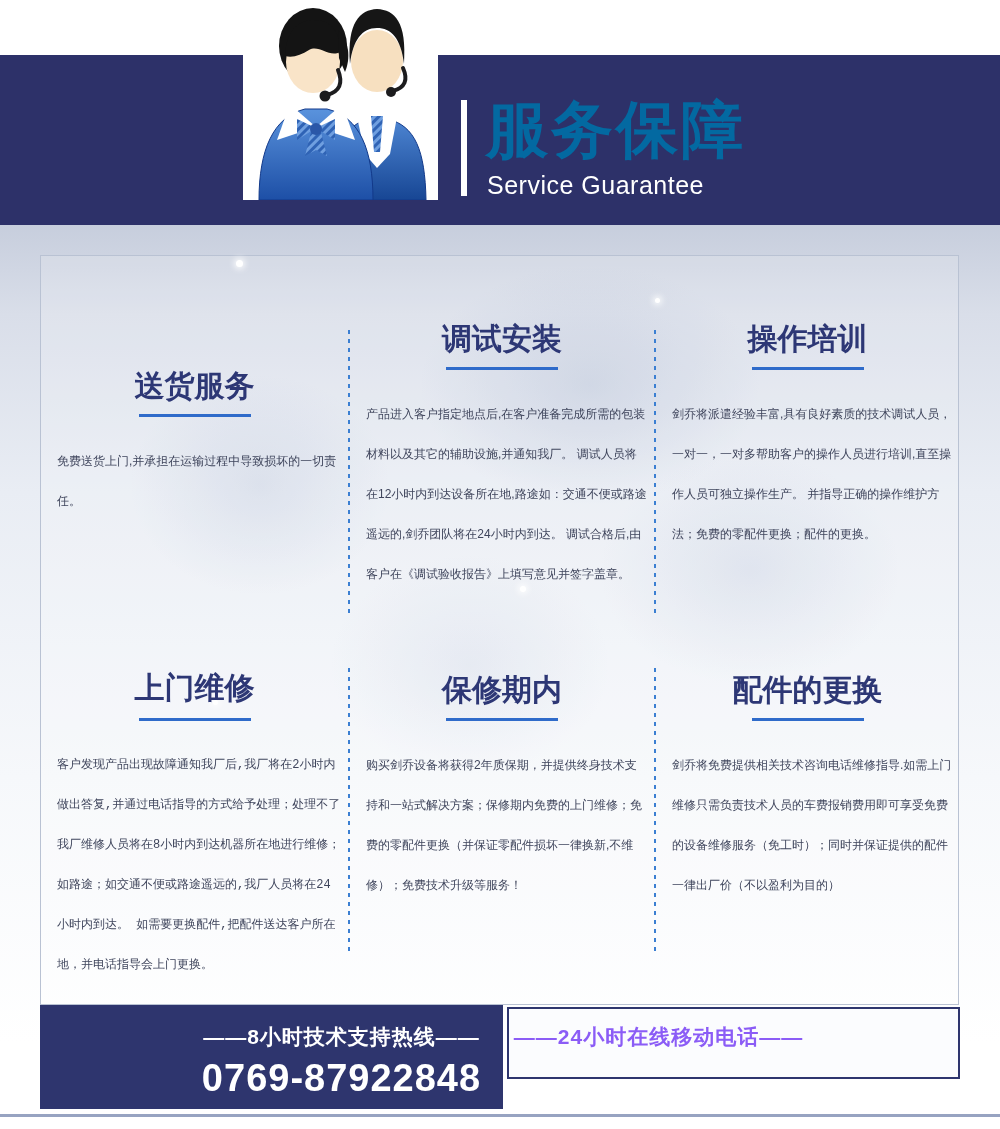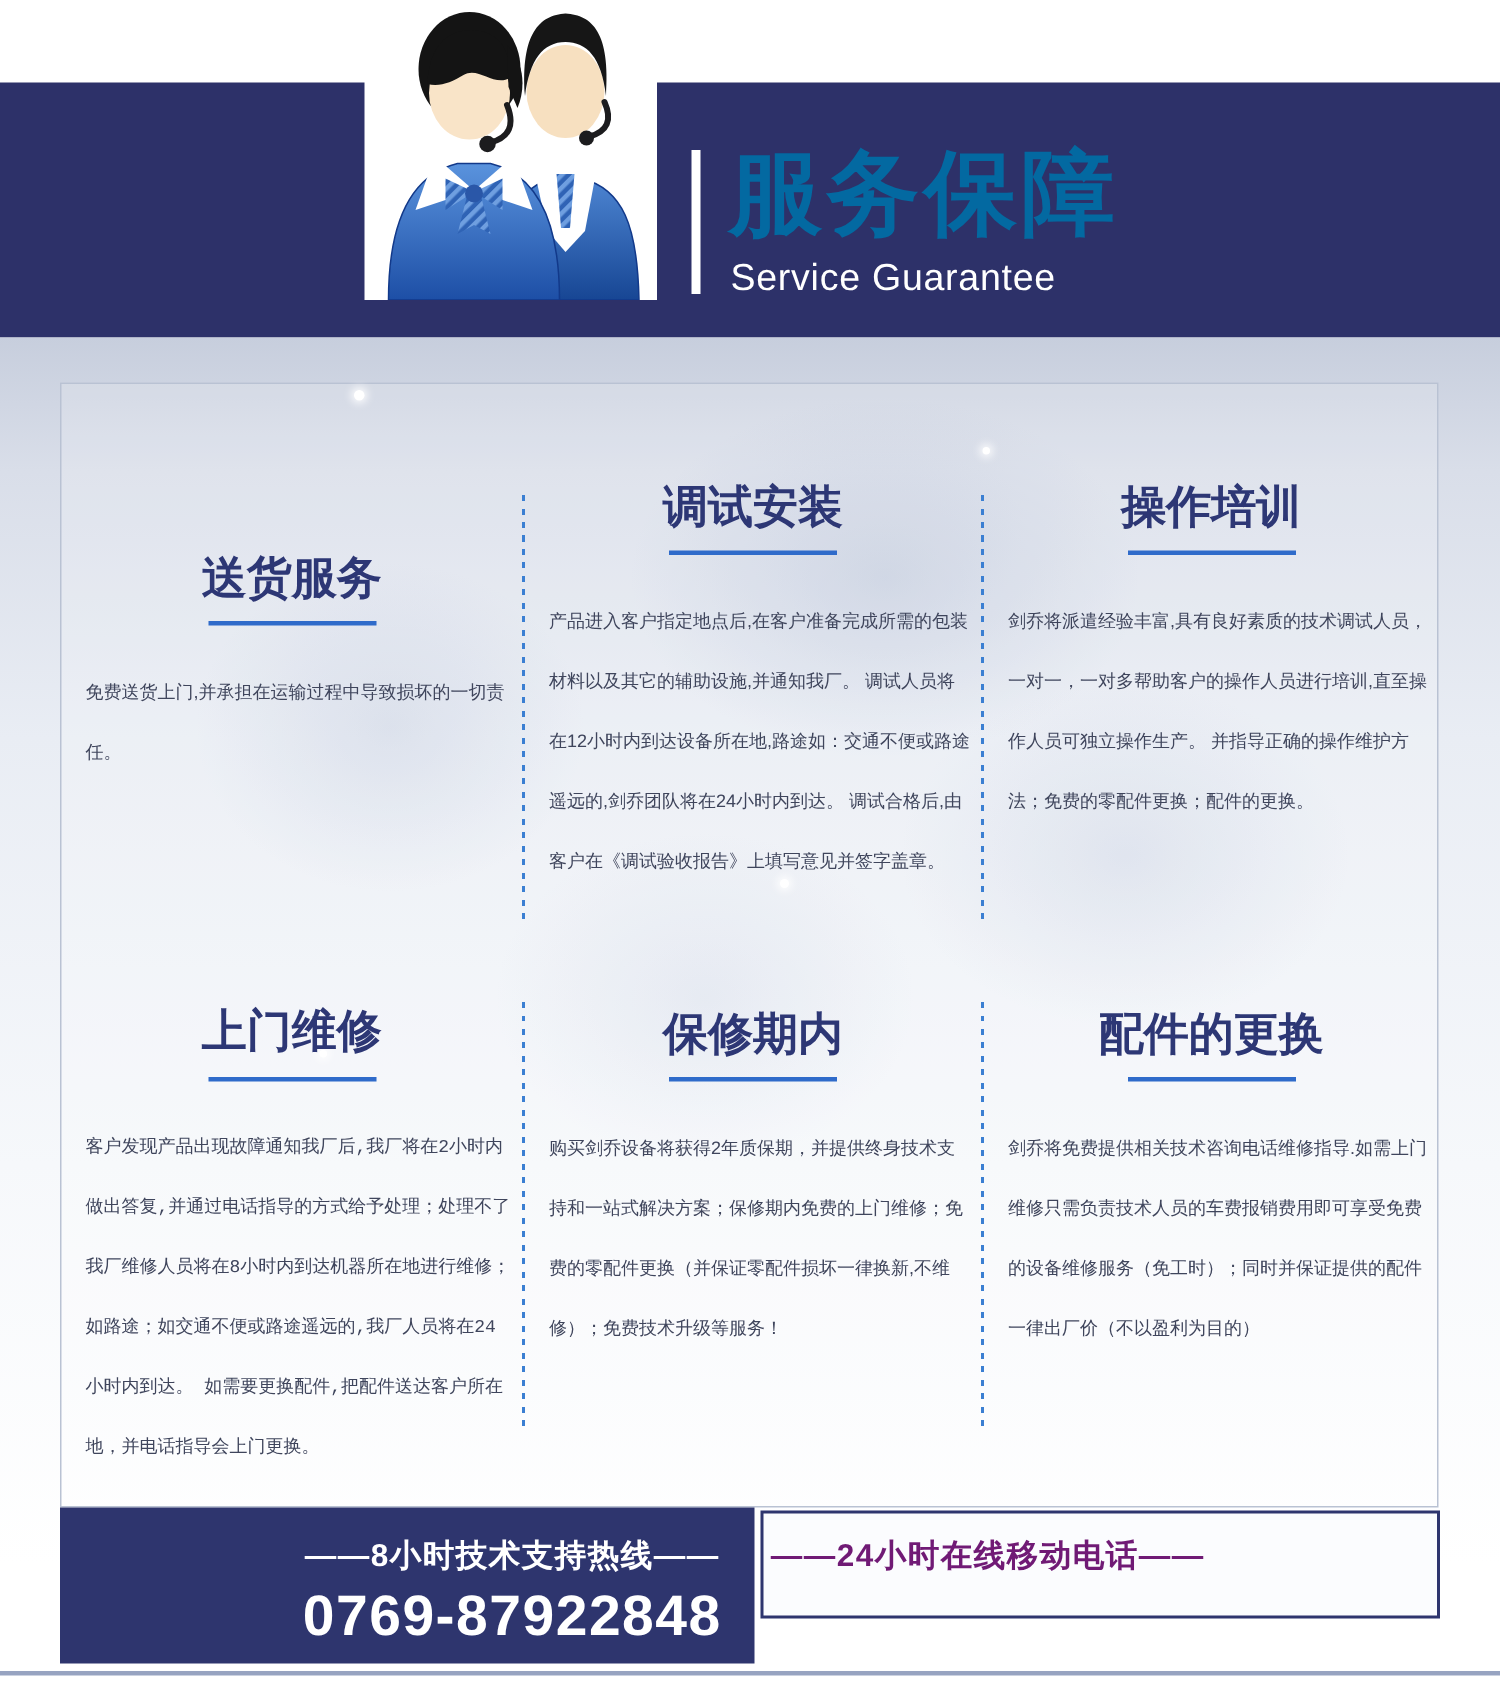--- a/index.html
+++ b/index.html
@@ -62,21 +62,21 @@
   
   .footer-left{
     position:absolute;left:40px;top:1005px;width:463px;height:104px;background:#2e356e;
     box-sizing:border-box;padding:18px 0 0 140px;text-align:center;color:#fff;
   }
   .footer-left .f-label{font-size:21px;font-weight:bold;letter-spacing:1px;white-space:nowrap;}
   .footer-left .f-number{font-size:38px;font-weight:bold;margin-top:6px;letter-spacing:1px;white-space:nowrap;}
   .footer-right{
     position:absolute;left:507px;top:1007px;width:453px;height:72px;
     background:#fbfcfe;border:2px solid #2e356e;box-sizing:border-box;
-    padding:14px 150px 0 0;text-align:center;color:#701a75;
+    padding:14px 150px 0 0;text-align:center;color:#8b5cf6;
   }
   .footer-right .f-label{font-size:21px;font-weight:bold;letter-spacing:1px;white-space:nowrap;}
   .footer-right .f-number{font-size:42px;font-weight:bold;margin-top:2px;letter-spacing:1px;white-space:nowrap;}
   .bottom-line{position:absolute;left:0;top:1114px;width:1000px;height:3px;background:#97a3c1;}
 </style>
 </head>
 <body>
 
 <div class="page">
 

